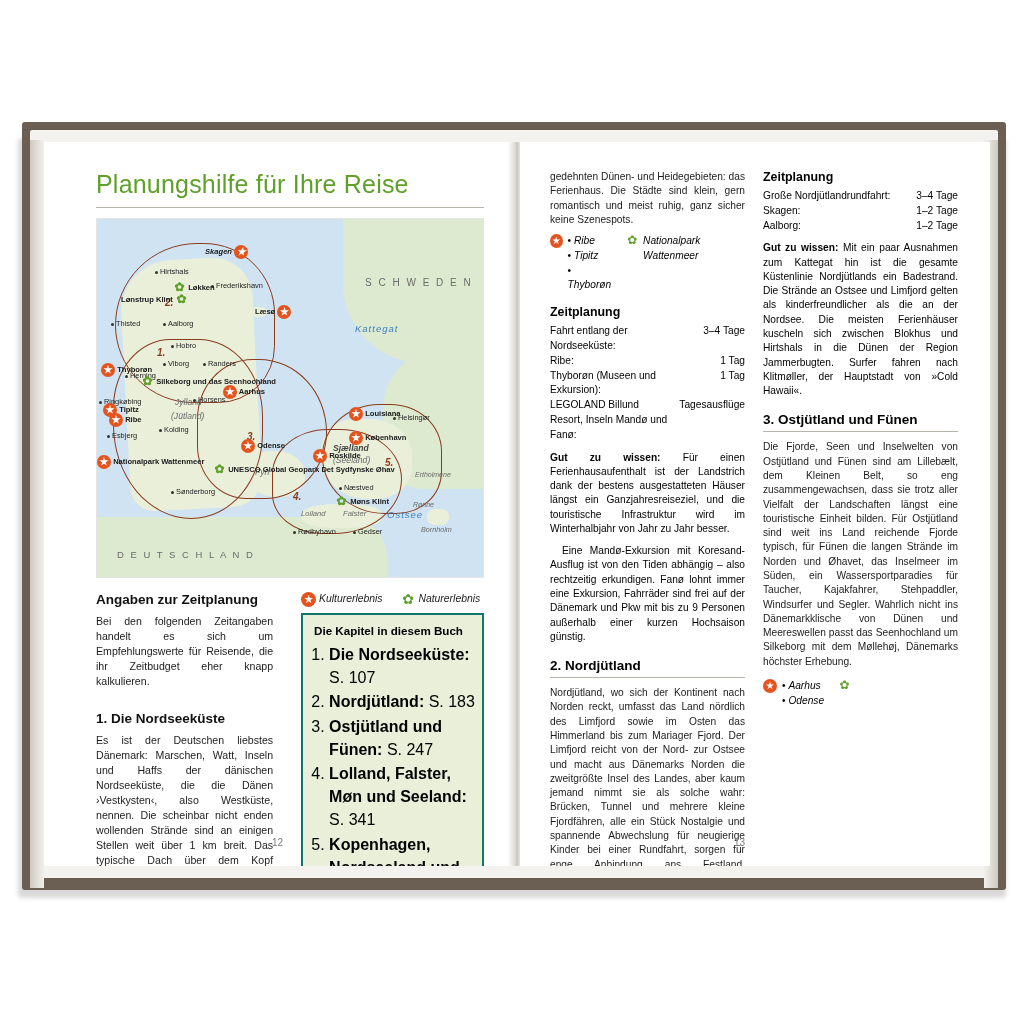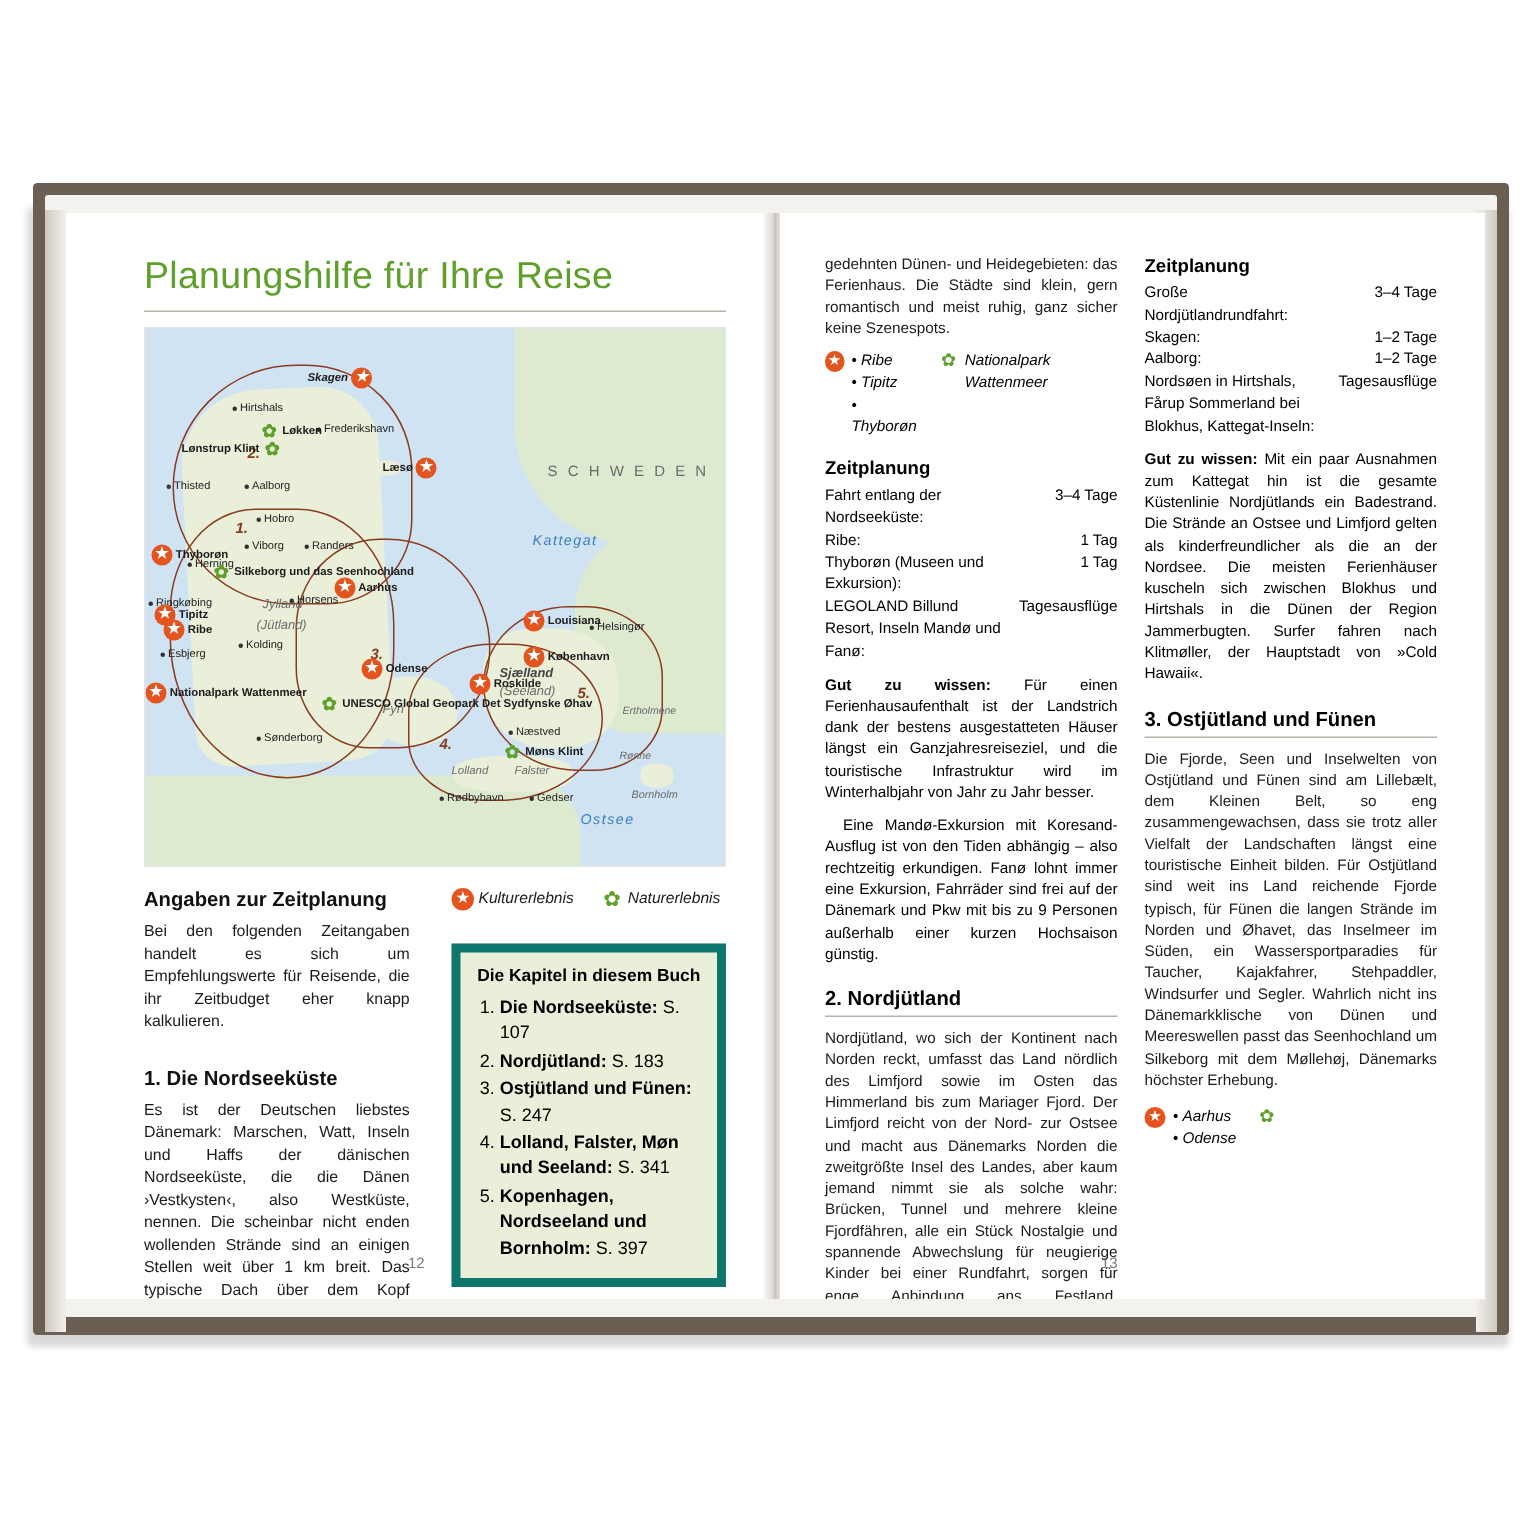--- a/index.html
+++ b/index.html
@@ -108,21 +108,20 @@
     margin-top: 4px;
     overflow: hidden;
     border: 1px solid #e4e4e4;
   }
   .sea-label {
     position: absolute;
     color: #3b7fc4;
     font-style: italic;
     font-size: 9.5px;
     letter-spacing: 1px;
-    margin-top: 32px;
   }
   .land {
     position: absolute;
     background: #e9efd9;
   }
   .sweden {
     right: -10px; top: -6px;
     width: 150px; height: 150px;
     border-radius: 0 0 0 80px;
     background: #ddead0;
@@ -242,32 +241,32 @@
     display: flex;
     gap: 18px;
     align-items: flex-start;
     font-size: 10.4px;
     color: #1b1b1b;
   }
   .legend span.lab { font-style: italic; }
 
   .kapitel-box {
     background: #e9efd9;
-    border: 6px solid #0f766e;
+    border: 2px solid #0f766e;
     padding: 9px 4px 10px 11px;
-    margin-top: 22px;
+    margin-top: 6px;
   }
   .kapitel-box .h3 {
     font-size: 11.6px;
     font-weight: bold;
     margin: 0 0 6px 0;
   }
   .kapitel-box ol {
     margin: 0; padding: 0 0 0 15px;
-    font-size: 12px;
+    font-size: 16px;
     line-height: 1.45;
   }
   .kapitel-box li { margin-bottom: 1px; }
   .kapitel-box b { font-weight: bold; }
 
   .two-col-left { display: flex; gap: 28px; margin-top: 14px; }
   .col-a { width: 184px; }
   .col-b { width: 190px; }
 
   .folio {
@@ -524,24 +523,20 @@
                     <td class="val">3–4 Tage</td>
                   </tr>
               <tr>
                     <td>Skagen:</td>
                     <td class="val">1–2 Tage</td>
                   </tr>
               <tr>
                     <td>Aalborg:</td>
                     <td class="val">1–2 Tage</td>
                   </tr>
-              <tr>
-                    <td>Nordsøen in Hirtshals, Fårup Sommerland bei Blokhus, Kattegat-Inseln:</td>
-                    <td class="val">Tagesausflüge</td>
-                  </tr>
             </tbody>
               </table>
 
             <div class="gut"><b>Gut zu wissen:</b><span> Mit ein paar Ausnahmen zum Kattegat hin ist die gesamte Küstenlinie Nordjütlands ein Badestrand. Die Strände an Ostsee und Limfjord gelten als kinderfreundlicher als die an der Nordsee. Die meisten Ferienhäuser kuscheln sich zwischen Blokhus und Hirtshals in die Dünen der Region Jammerbugten. Surfer fahren nach Klitmøller, der Hauptstadt von »Cold Hawaii«.</span></div>
 
             <div class="section-title">3. Ostjütland und Fünen</div>
             <div class="rule" style="margin-top:-4px; margin-bottom:8px;"></div>
             <div class="body">Die Fjorde, Seen und Inselwelten von Ostjütland und Fünen sind am Lillebælt, dem Kleinen Belt, so eng zusammengewachsen, dass sie trotz aller Vielfalt der Landschaften längst eine touristische Einheit bilden. Für Ostjütland sind weit ins Land reichende Fjorde typisch, für Fünen die langen Strände im Norden und Øhavet, das Inselmeer im Süden, ein Wassersportparadies für Taucher, Kajakfahrer, Stehpaddler, Windsurfer und Segler. Wahrlich nicht ins Dänemarkklische von Dünen und Meereswellen passt das Seenhochland um Silkeborg mit dem Møllehøj, Dänemarks höchster Erhebung.</div>
 
             <div class="tips-row" style="margin-top:10px;">

